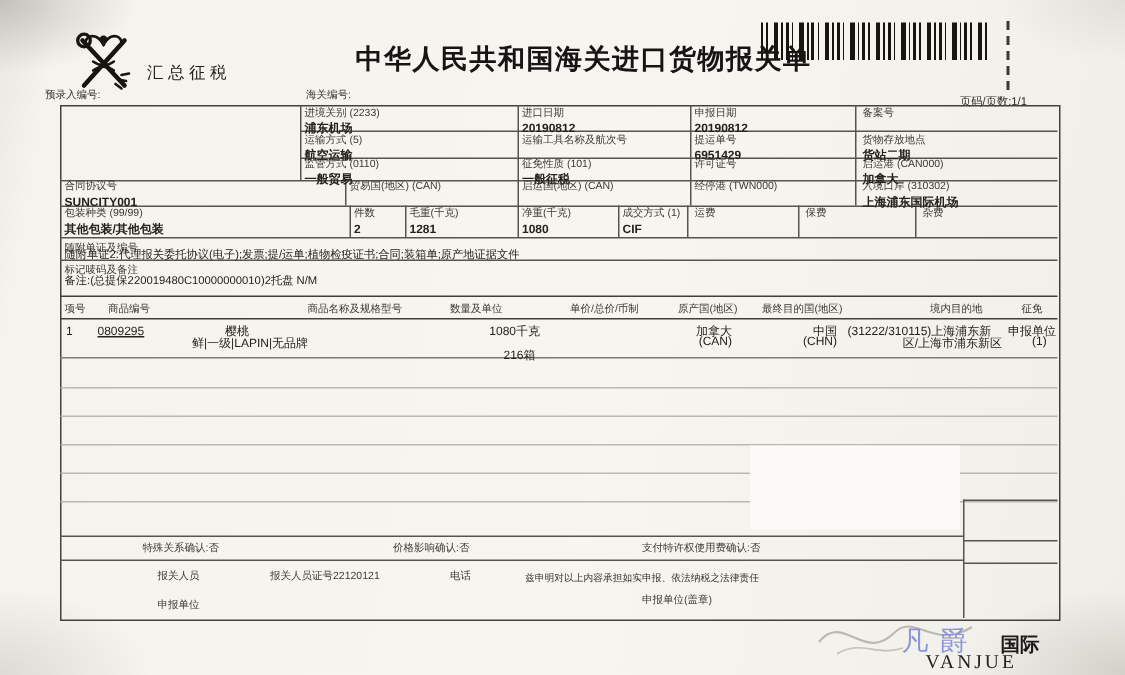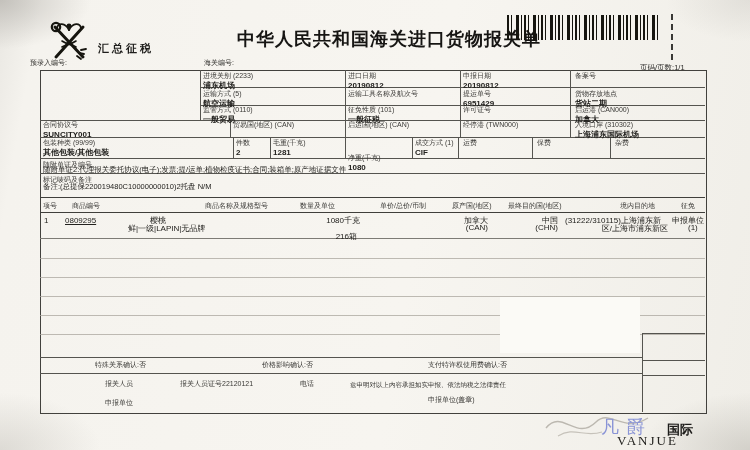--- a/index.html
+++ b/index.html
@@ -14,21 +14,21 @@
     position:absolute;inset:0;
     background:
       radial-gradient(130px 70px at 0% 0%, rgba(165,162,156,.55), transparent 70%),
       radial-gradient(150px 80px at 100% 100%, rgba(175,172,164,.45), transparent 72%),
       radial-gradient(120px 60px at 100% 0%, rgba(195,192,186,.35), transparent 70%),
       radial-gradient(140px 80px at 0% 100%, rgba(185,182,175,.4), transparent 72%),
       linear-gradient(100deg,#e9e7e2 0%,#f5f3ee 5%,#f7f5f0 55%,#f0eee8 100%);
   }
   .abs{position:absolute;white-space:nowrap;}
   
-  .doc-type{font-size:11px;letter-spacing:3px;font-weight:700;color:#1f1e1c;}
+  .doc-type{font-size:11px;letter-spacing:3px;font-weight:400;color:#1f1e1c;}
   .title{font-size:18px;font-weight:700;letter-spacing:1px;color:#161513;}
   .tiny{font-size:7px;color:#33322f;}
   .pageno{font-size:7.5px;color:#2c2b29;}
   .barcode{
     background:repeating-linear-gradient(90deg,
       #16150f 0px,#16150f 2px,transparent 2px,transparent 4px,
       #16150f 4px,#16150f 5px,transparent 5px,transparent 9px,
       #16150f 9px,#16150f 12px,transparent 12px,transparent 14px,
       #16150f 14px,#16150f 15px,transparent 15px,transparent 17px);
   }
@@ -191,21 +191,21 @@
     <div class="val">其他包装/其他包装</div>
   </div>
   <div class="abs fcell" style="left:236px;top:139px;">
     <div class="lab">件数</div>
     <div class="val">2</div>
   </div>
   <div class="abs fcell" style="left:273px;top:139px;">
     <div class="lab">毛重(千克)</div>
     <div class="val">1281</div>
   </div>
-  <div class="abs fcell" style="left:348px;top:139px;margin-top:15px;">
+  <div class="abs fcell" style="left:348px;top:139px;">
     <div class="lab">净重(千克)</div>
     <div class="val">1080</div>
   </div>
   <div class="abs fcell" style="left:415px;top:139px;">
     <div class="lab">成交方式 (1)</div>
     <div class="val">CIF</div>
   </div>
   <div class="abs fcell" style="left:463px;top:139px;">
     <div class="lab">运费</div>
     <div class="val"></div>

